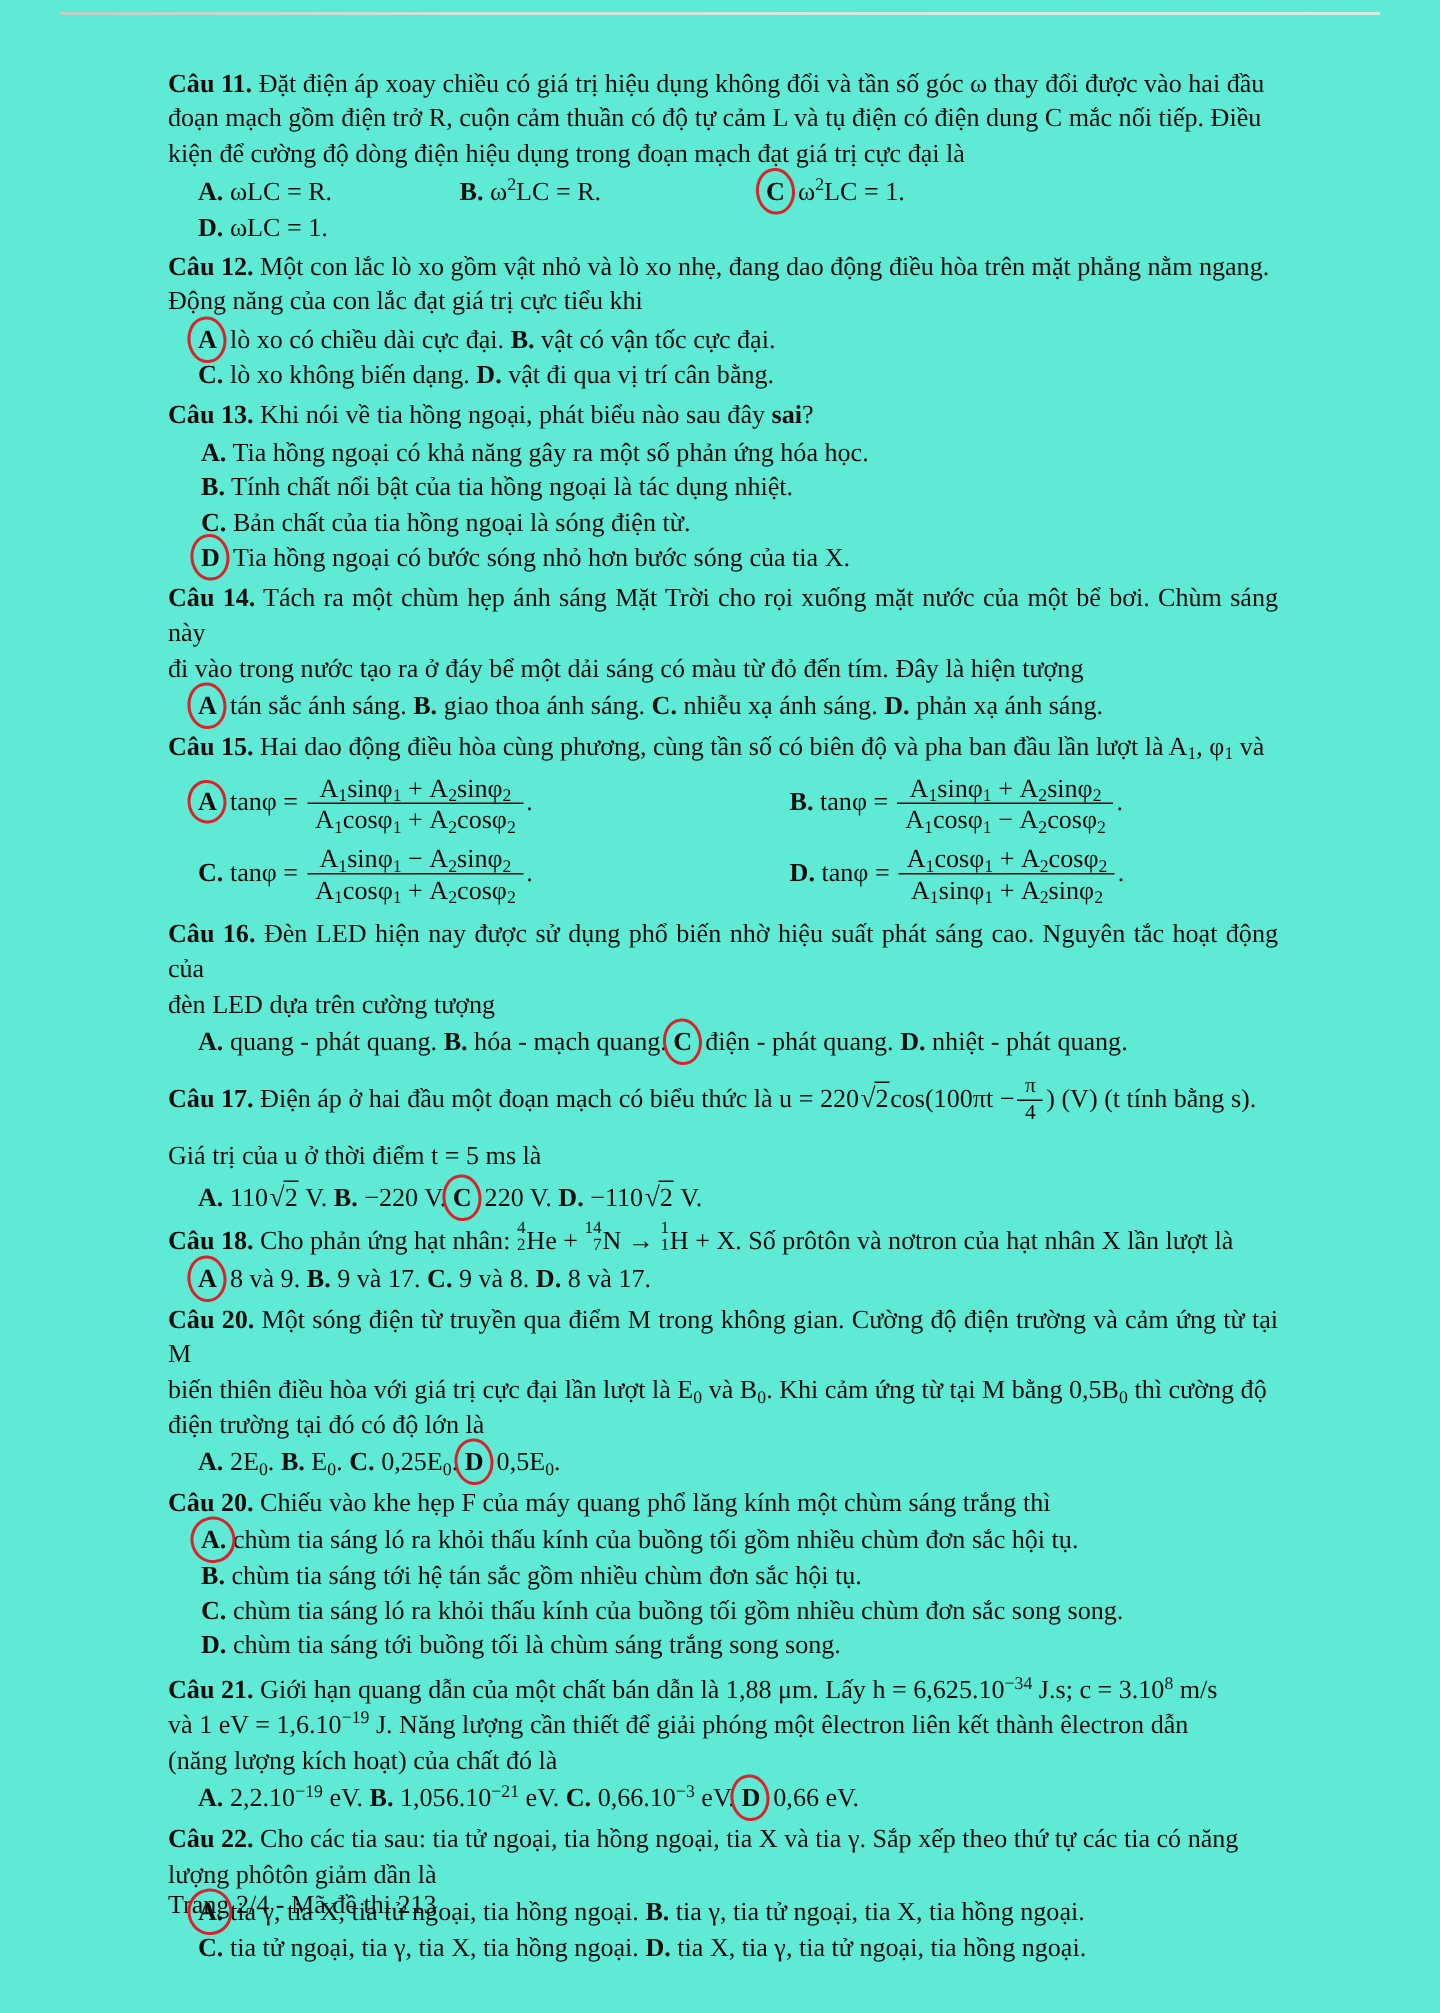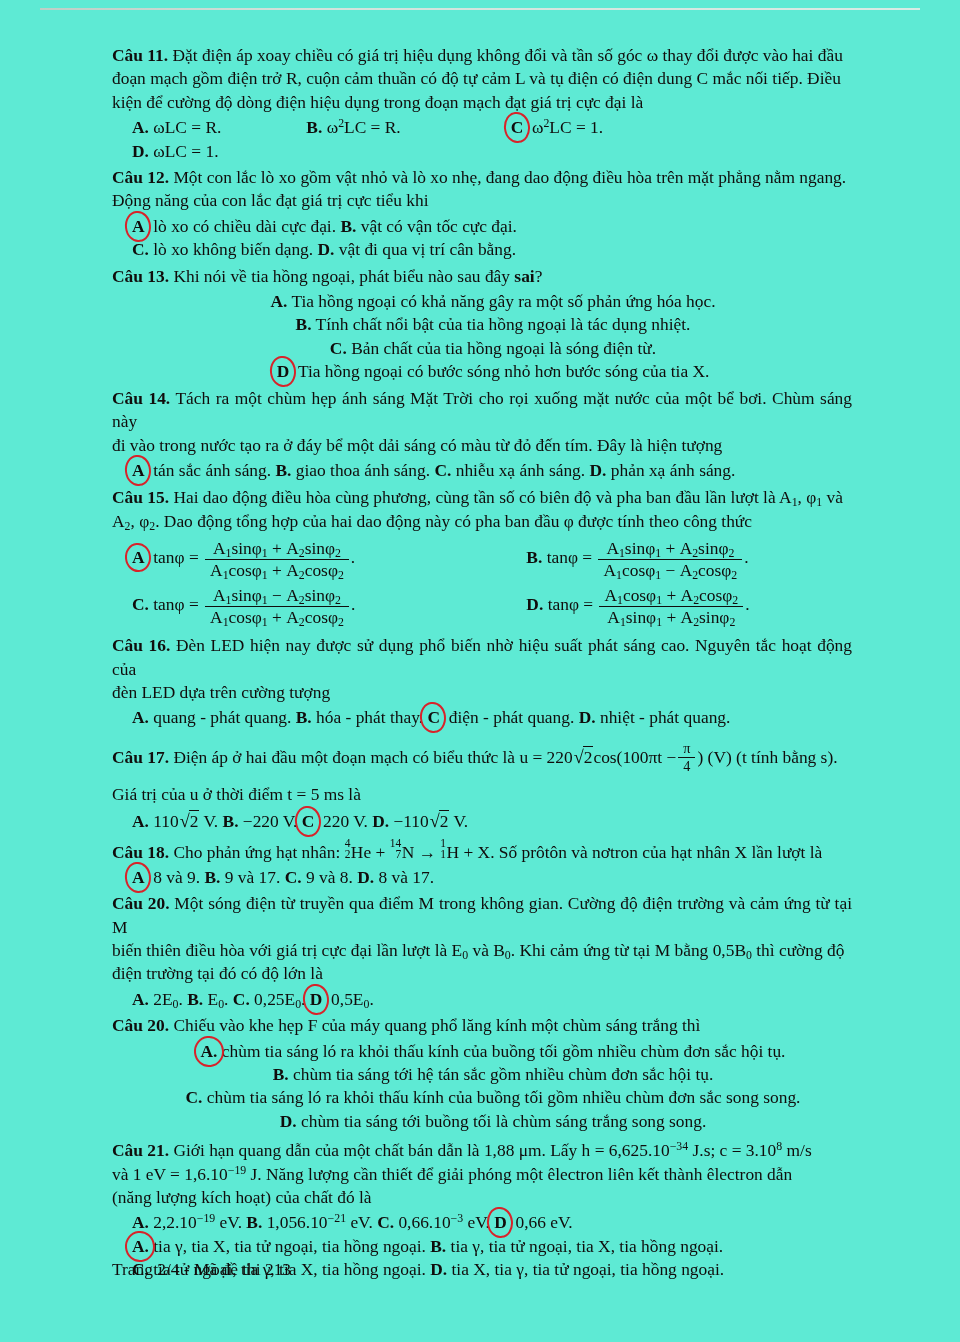--- a/index.html
+++ b/index.html
@@ -49,21 +49,21 @@
   
   .opts {
     position: relative;
     font-size: 17.4px;
     line-height: 1.345;
   }
   .opts.two > .op { display: inline-block; vertical-align: top; }
   .row4 > .op { width: 25%; }
   .op { position: relative; }
   .lead { font-weight: bold; }
-  .indent { padding-left: 22px; text-align: center; }
+  .indent { padding-left: 22px; }
   .indent2 { padding-left: 20px; }
 
   
   .circ {
     position: relative;
     display: inline-block;
     z-index: 2;
   }
   .circ::before {
     content: "";
@@ -244,21 +244,20 @@
       </span>
       <span class="op">
         <span class="lead">D.</span>
         <span>phản xạ ánh sáng.</span>
       </span>
     </div>
 
     <div class="q" style="margin-top:4px">
       <span class="qnum">Câu 15.</span>
       <span>Hai dao động điều hòa cùng phương, cùng tần số có biên độ và pha ban đầu lần lượt là A<sub>1</sub>, φ<sub>1</sub> và</span>
-      <span class="cont">A<sub>2</sub>, φ<sub>2</sub>. Dao động tổng hợp của hai dao động này có pha ban đầu φ được tính theo công thức</span>
     </div>
     <div class="q15lines">
       <div class="fmrow">
         <span class="op left" style="padding-left:20px">
           <span class="lead circ">A</span>
           <span>&nbsp;tanφ =</span>
           <span class="frac">
             <span class="num">A<sub>1</sub>sinφ<sub>1</sub> + A<sub>2</sub>sinφ<sub>2</sub></span>
             <span class="den">A<sub>1</sub>cosφ<sub>1</sub> + A<sub>2</sub>cosφ<sub>2</sub></span>
           </span><span>.</span>
@@ -297,21 +296,21 @@
       <span>Đèn LED hiện nay được sử dụng phổ biến nhờ hiệu suất phát sáng cao. Nguyên tắc hoạt động của</span>
       <span class="cont">đèn LED dựa trên cường tượng</span>
     </div>
     <div class="opts indent2">
       <span class="op" style="width:215px">
         <span class="lead">A.</span>
         <span>quang - phát quang.</span>
       </span>
       <span class="op" style="width:205px">
         <span class="lead">B.</span>
-        <span>hóa - phát thay.</span>
+        <span>hóa - mạch quang.</span>
       </span>
       <span class="op" style="width:185px">
         <span class="lead circ">C</span>
         <span>&nbsp;điện - phát quang.</span>
       </span>
       <span class="op">
         <span class="lead">D.</span>
         <span>nhiệt - phát quang.</span>
       </span>
     </div>
@@ -438,20 +437,25 @@
       <span class="op" style="width:190px">
         <span class="lead">C.</span>
         <span>0,66.10<sup>−3</sup> eV.</span>
       </span>
       <span class="op">
         <span class="lead circ">D</span>
         <span>&nbsp;0,66 eV.</span>
       </span>
     </div>
 
+    <div class="q" style="margin-top:4px">
+      <span class="qnum">Câu 22.</span>
+      <span>Cho các tia sau: tia tử ngoại, tia hồng ngoại, tia X và tia γ. Sắp xếp theo thứ tự các tia có năng</span>
+      <span class="cont">lượng phôtôn giảm dần là</span>
+    </div>
     <div class="opts indent2">
       <span class="op" style="width:385px">
         <span class="lead circ">A.</span>
         <span>tia γ, tia X, tia tử ngoại, tia hồng ngoại.</span>
       </span>
       <span class="op">
         <span class="lead">B.</span>
         <span>tia γ, tia tử ngoại, tia X, tia hồng ngoại.</span>
       </span>
       <span class="cont" style="display:block">

